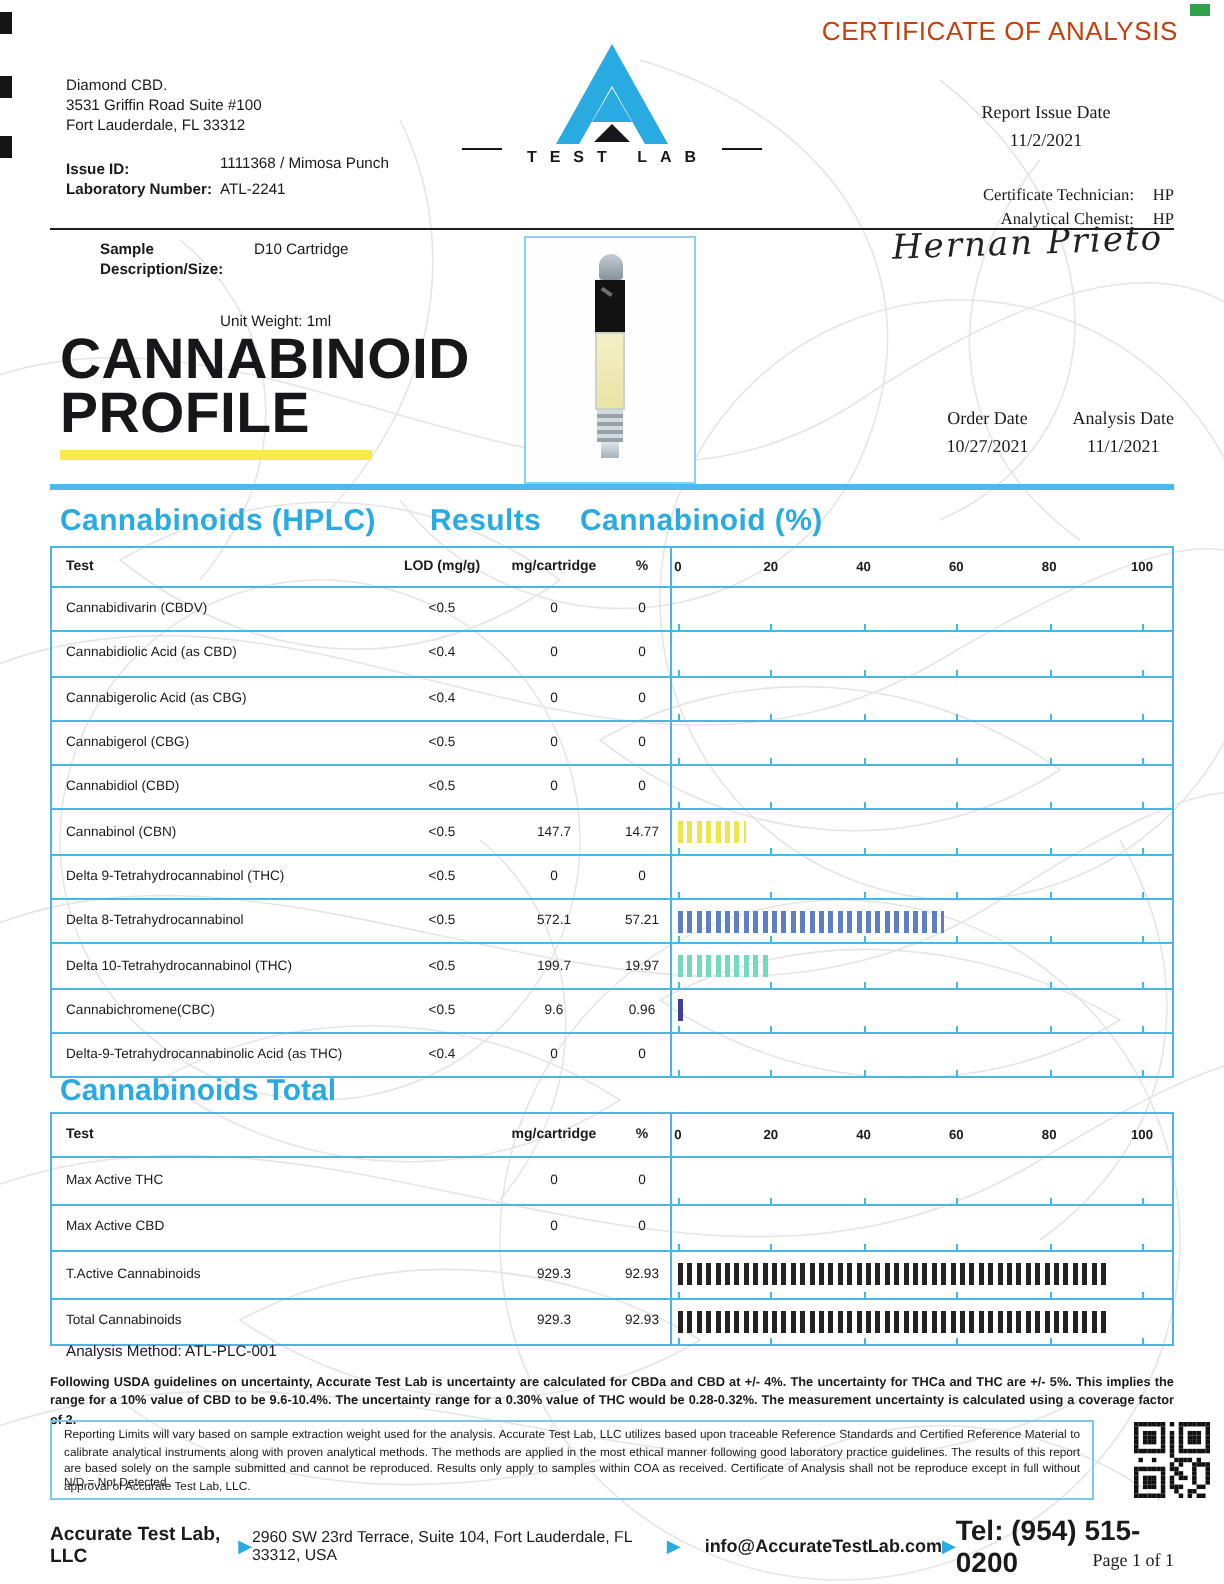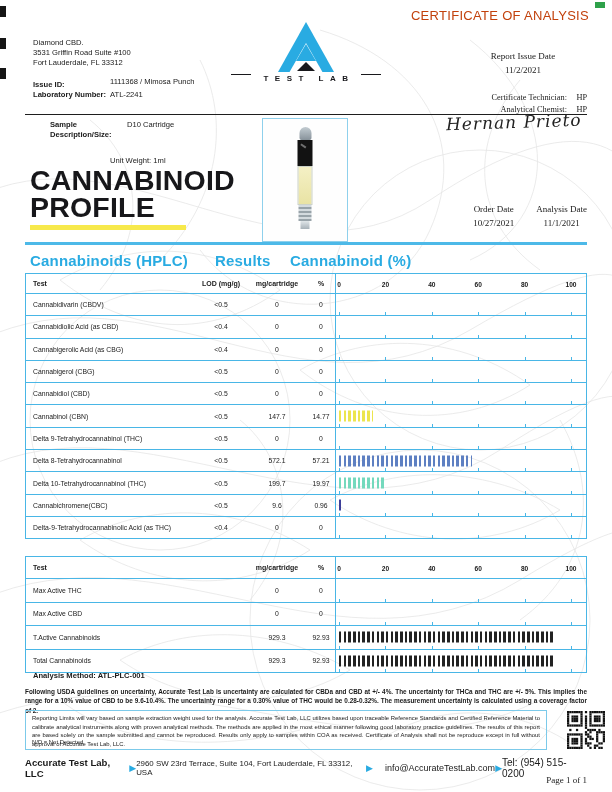--- a/index.html
+++ b/index.html
@@ -81,32 +81,32 @@
   .c-test2{width:214px;padding-left:7px;}
   .c-lod{width:52px;justify-content:center;}
   .c-mg{width:60px;justify-content:center;}
   .c-pct{width:28px;justify-content:center;}
   .c-chart{flex:1;position:relative;border-left:1px solid #49b6e6;}
   .plot{position:absolute;left:3px;right:15px;top:0;bottom:0;}
   .axis-num{position:absolute;top:50%;transform:translate(-50%,-50%);font-size:6.6px;font-weight:bold;}
   .tick{position:absolute;bottom:0;width:1px;height:3px;background:#49b6e6;}
   .bar{position:absolute;left:0;top:50%;transform:translateY(-50%);height:11px;}
 
-  .analysis-method{position:absolute;left:33px;top:671px;font-size:7.6px;font-weight:bold;}
+  .analysis-method{position:absolute;left:33px;top:671px;font-size:7.6px;font-weight:normal;}
   .usda{position:absolute;left:25px;right:25px;top:687px;font-size:6.4px;font-weight:bold;line-height:1.45;text-align:justify;}
   .report-box{position:absolute;left:25px;top:710px;width:522px;height:40px;border:1.5px solid #7ccaea;padding:3px 6px;font-size:5.9px;line-height:1.48;text-align:justify;box-sizing:border-box;}
   .nd-note{position:absolute;left:6px;bottom:2px;font-size:5.9px;}
   .qr{position:absolute;right:7px;top:711px;width:38px;height:38px;}
 
   .footer{position:absolute;left:25px;right:25px;top:757px;display:flex;align-items:center;justify-content:space-between;}
   .f-company{font-size:9.6px;font-weight:bold;}
   .f-arrow{color:#29abe2;font-size:9px;}
   .f-address{font-size:7.9px;}
-  .f-email{font-size:9px;font-weight:normal;padding-left:12px;}
-  .f-phone{font-size:10px;font-weight:normal;}
+  .f-email{font-size:9px;font-weight:bold;padding-left:12px;}
+  .f-phone{font-size:14px;font-weight:bold;}
   .page-num{position:absolute;right:25px;top:775px;font-size:9px;}
 </style>
 </head>
 <body>
 
 <div class="page">
 
   <svg class="bg" viewBox="0 0 612 792" xmlns="http://www.w3.org/2000/svg">
     <g fill="none" stroke="#c6c6c6" stroke-width="0.8" opacity="0.45">
       <path d="M320 30 C 420 60, 470 140, 430 230 C 390 320, 260 330, 200 250"></path>
@@ -423,20 +423,21 @@
               <div class="tick" style="left: 20%;"></div>
               <div class="tick" style="left: 40%;"></div>
               <div class="tick" style="left: 60%;"></div>
               <div class="tick" style="left: 80%;"></div>
               <div class="tick" style="left: 100%;"></div>
             </div>
           </div>
         </div>
       </div>
 
+    <div class="t-total">Cannabinoids Total</div>
     <div class="tbl t2" id="t2">
       <div class="trow thead">
         <div class="tc c-test2">Test</div>
         <div class="tc c-mg">mg/cartridge</div>
         <div class="tc c-pct">%</div>
         <div class="tc c-chart">
             <div class="plot">
               <div class="axis-num" style="left: 0%;">0</div>
               <div class="axis-num" style="left: 20%;">20</div>
               <div class="axis-num" style="left: 40%;">40</div>

